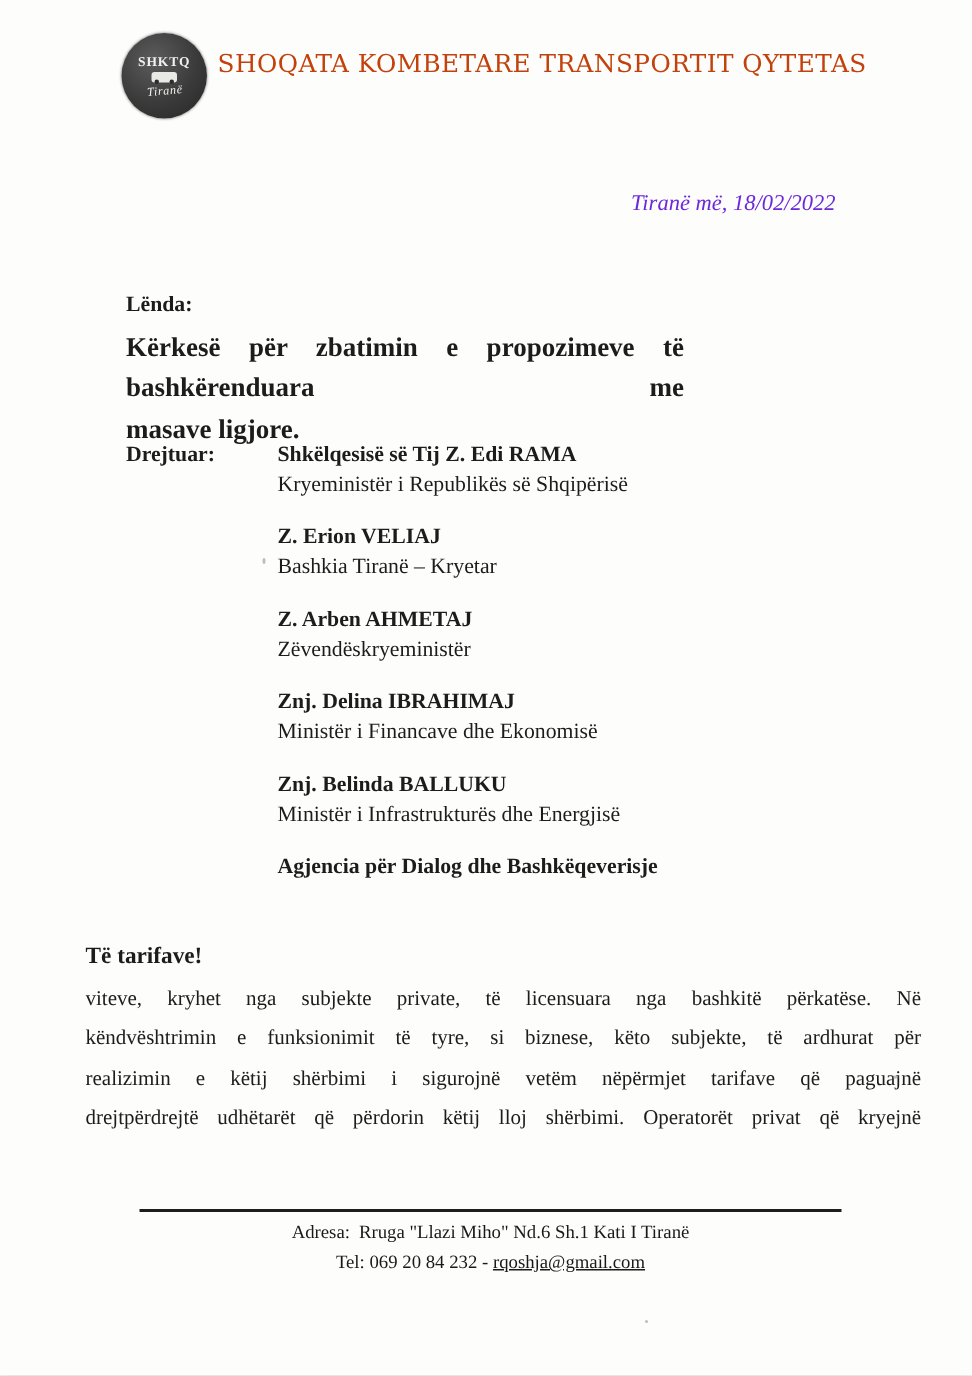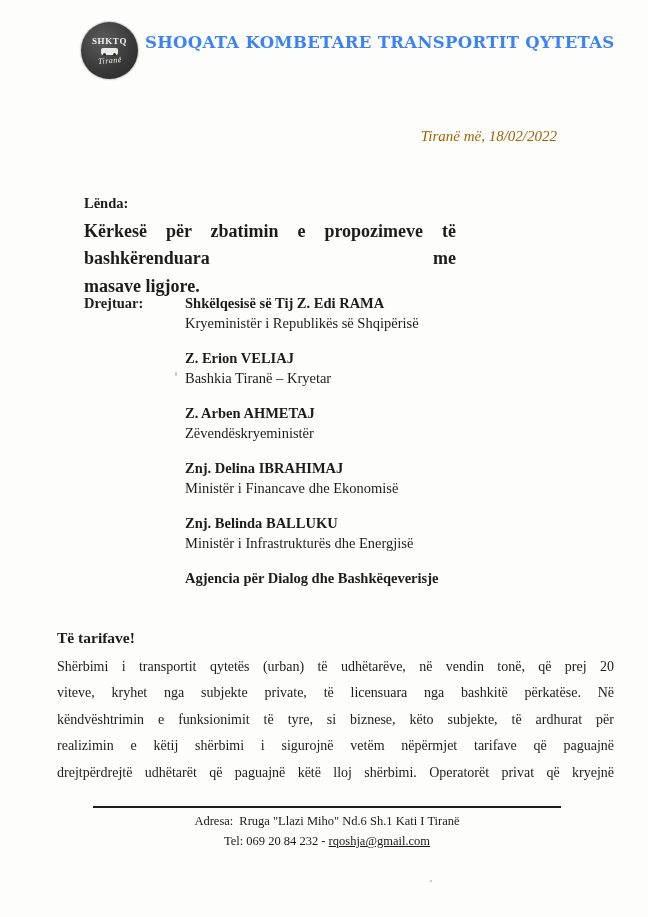--- a/index.html
+++ b/index.html
@@ -15,25 +15,25 @@
     background:radial-gradient(circle at 38% 32%, #5c5c5c 0%, #3a3a3a 55%, #262626 100%);
     display:flex;flex-direction:column;align-items:center;justify-content:center;
     color:#f1f1ef;box-shadow:0 0 2px rgba(0,0,0,.6);
   }
   .logo-acronym{font-size:9px;font-weight:bold;letter-spacing:.6px;line-height:10px;}
   .logo-bus{width:17px;height:7px;background:#e9e9e6;border-radius:2px;margin:2px 0 1px;position:relative;display:flex;align-items:flex-end;justify-content:space-between;padding:0 2px;box-sizing:border-box;}
   .logo-bus .wheel{width:3px;height:3px;border-radius:50%;background:#2c2c2c;margin-bottom:-1px;}
   .logo-city{font-size:8px;font-style:italic;transform:rotate(-5deg);letter-spacing:.5px;line-height:9px;}
   .org-title{
     position:absolute;left:145px;top:33px;white-space:nowrap;
-    font-family:"DejaVu Serif", serif;font-weight:bold;font-size:16.5px;
-    letter-spacing:.3px;color:#3b82f6;
+    font-family:"DejaVu Serif", serif;font-weight:normal;font-size:16.5px;
+    letter-spacing:.3px;color:#c2410c;
   }
   
-  .date-line{position:absolute;top:128px;right:91px;font-style:italic;font-size:15px;color:#a16207;}
+  .date-line{position:absolute;top:128px;right:91px;font-style:italic;font-size:15px;color:#6d28d9;}
   
   .labeled-row{position:absolute;left:84px;display:flex;}
   .row-subject{top:190px;width:473px;flex-direction:column;}
   .row-addressed{top:294px;}
   .block-label{width:101px;flex-shrink:0;font-weight:bold;font-size:14.5px;line-height:27.5px;}
   .row-addressed .block-label{line-height:19.5px;}
   .subject-text{width:372px;font-weight:bold;font-size:18px;line-height:27.5px;}
   .just{text-align:justify;text-align-last:justify;}
   .recipients{width:410px;font-size:14.5px;line-height:19.5px;}
   .recipient-group{margin-bottom:16px;}
@@ -106,25 +106,24 @@
       </div>
       <div class="recipient-group">
         <div class="recipient-name">Agjencia për Dialog dhe Bashkëqeverisje</div>
       </div>
     </div>
   </div>
 
   <div class="salutation">Të tarifave!</div>
 
   <div class="body-paragraph">
-    <div class="body-line">Shërbimi i transportit qytetës (urban) të udhëtarëve, në vendin tonë, që prej 20</div>
     <div class="body-line">viteve, kryhet nga subjekte private, të licensuara nga bashkitë përkatëse. Në</div>
     <div class="body-line">këndvështrimin e funksionimit të tyre, si biznese, këto subjekte, të ardhurat për</div>
     <div class="body-line">realizimin e këtij shërbimi i sigurojnë vetëm nëpërmjet tarifave që paguajnë</div>
-    <div class="body-line">drejtpërdrejtë udhëtarët që paguajnë këtë lloj shërbimi. Operatorët privat që kryejnë</div>
+    <div class="body-line">drejtpërdrejtë udhëtarët që përdorin këtij lloj shërbimi. Operatorët privat që kryejnë</div>
   </div>
 
   <div class="footer">
     <div><span>Adresa:</span><span class="footer-gap"></span><span>Rruga "Llazi Miho" Nd.6 Sh.1 Kati I Tiranë</span></div>
     <div><span>Tel: 069 20 84 232 -</span> <span class="email-link">rqoshja@gmail.com</span></div>
   </div>
 
   <div class="speck s1"></div>
   <div class="speck s2"></div>
   <div class="speck s3"></div>

